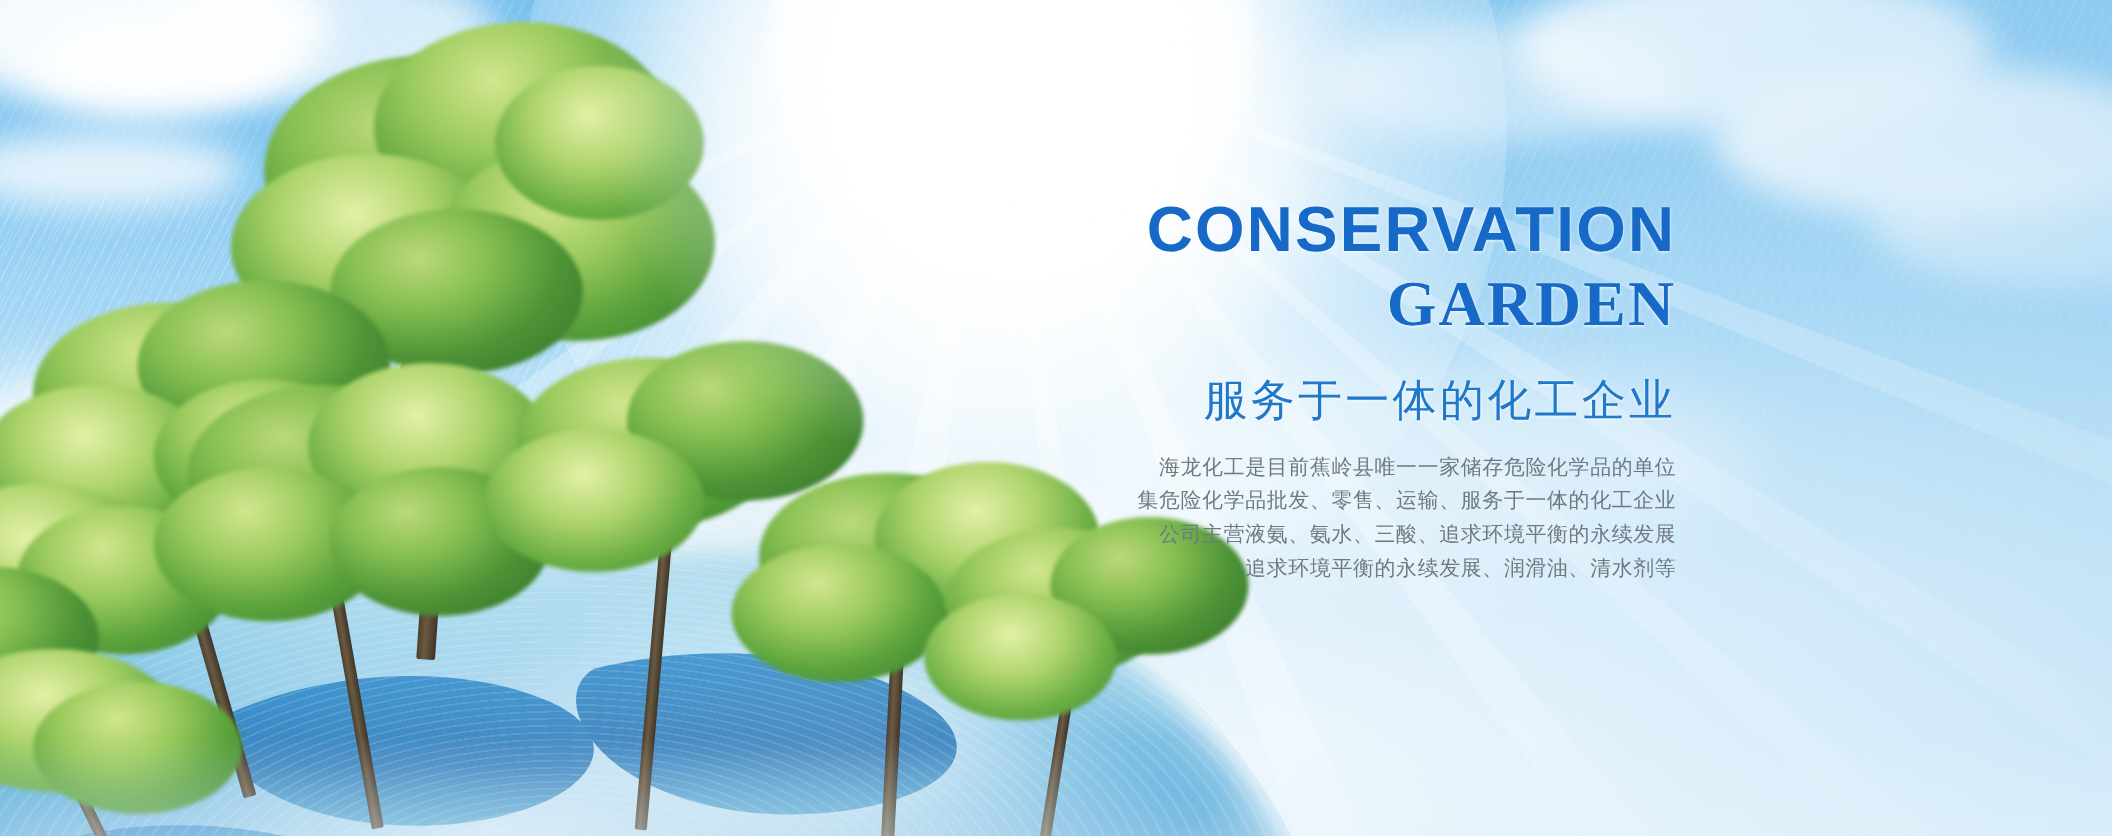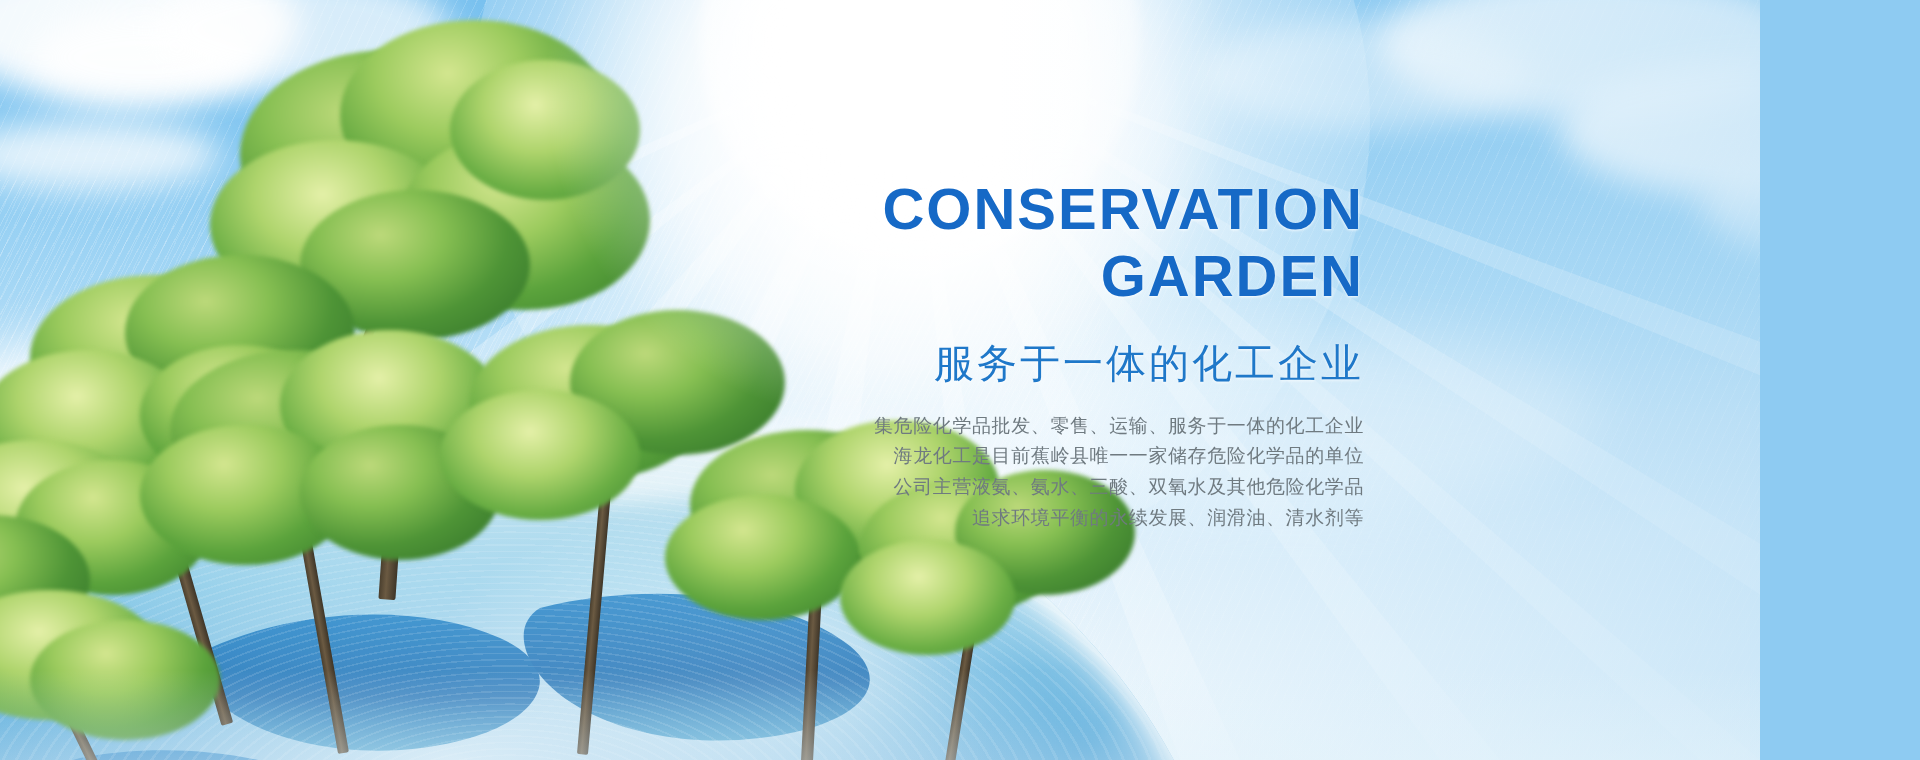--- a/index.html
+++ b/index.html
@@ -4,21 +4,21 @@
 <title>Conservation Garden Banner</title>
 <style>
   * { margin:0; padding:0; box-sizing:border-box; }
   html,body { width:1920px; height:760px; overflow:hidden; }
   body {
     font-family:"Liberation Sans","DejaVu Sans",sans-serif;
     background:#8ecbf2;
   }
   .banner {
     position:relative;
-    width:1760px; height:760px;
+    width:1920px; height:760px;
     overflow:hidden;
     background:#bef264;
   }
 
   
   .sky {
     position:absolute; inset:0;
     background:
       linear-gradient(to bottom,
         #79c1ef 0%, #86c8f1 18%, #a5d7f5 38%,
@@ -146,21 +146,21 @@
     text-align:right;
   }
   .headline {
     font-size:58px;
     font-weight:bold;
     letter-spacing:2px;
     line-height:1.16;
     color:#1669c6;
     text-shadow:0 1px 3px rgba(255,255,255,.9);
   }
-  .headline .l2 { display:block; }
+  .headline .l2 { display:block;font-family:Liberation Serif, serif; }
   .tagline {
     margin-top:26px;
     font-size:40px;
     font-weight:400;
     letter-spacing:3px;
     color:#1f78c9;
     text-shadow:0 1px 3px rgba(255,255,255,.85);
   }
   .desc {
     margin-top:20px;
@@ -317,20 +317,20 @@
   <div class="copy">
 
     <div class="headline">
       <span class="l1">CONSERVATION</span>
       <span class="l2">GARDEN</span>
     </div>
 
     <div class="tagline">服务于一体的化工企业</div>
 
     <div class="desc">
+      <span class="line">海龙化工是目前蕉岭县唯一一家储存危险化学品的单位</span>
       <span class="line">集危险化学品批发、零售、运输、服务于一体的化工企业</span>
-      <span class="line">海龙化工是目前蕉岭县唯一一家储存危险化学品的单位</span>
-      <span class="line">公司主营液氨、氨水、三酸、双氧水及其他危险化学品</span>
+      <span class="line">公司主营液氨、氨水、三酸、追求环境平衡的永续发展</span>
       <span class="line">追求环境平衡的永续发展、润滑油、清水剂等</span>
     </div>
 
   </div>
 </div>
 
 </body></html>

